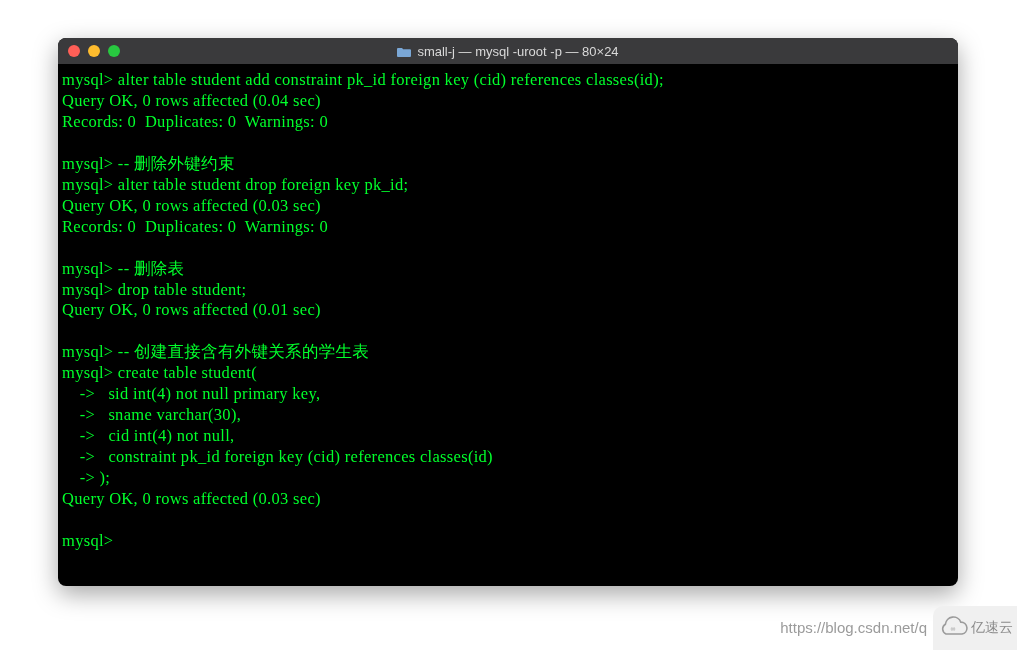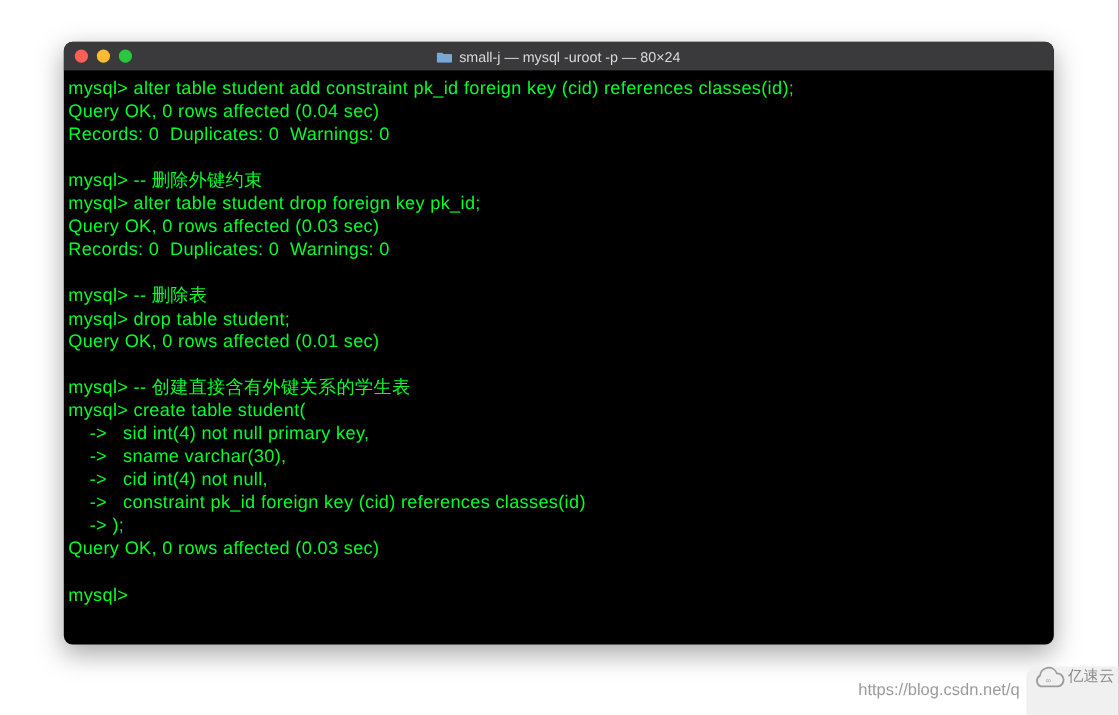--- a/index.html
+++ b/index.html
@@ -62,21 +62,21 @@
       display: inline-block;
     }
     .folder-icon svg { display: block; }
     .title-text {
       color: #d9d9d9;
       font-size: 13px;
       font-weight: 500;
     }
     .terminal-body {
       padding: 6px 6px 6px 4px;
-      font-family: Liberation Sans, sans-serif;
+      font-family: Liberation Serif, serif;
       font-size: 16.5px;
       line-height: 1.27;
       color: #00ff2b;
       letter-spacing: 0.3px;
       white-space: pre;
       overflow: hidden;
     }
     .terminal-line {
       display: block;
       white-space: pre-wrap;
@@ -109,20 +109,21 @@
     }
     .watermark-badge {
       position: absolute;
       right: 0;
       bottom: 0;
       width: 84px;
       height: 44px;
       background: #f0f0f0;
       border-top-left-radius: 10px;
       display: flex;
+      align-items: center;
       justify-content: center;
       gap: 2px;
     }
     .cloud-icon { width: 32px; height: 24px; }
     .badge-text {
       color: #8a8a8a;
       font-size: 14px;
       font-weight: 500;
     }
   </style>

